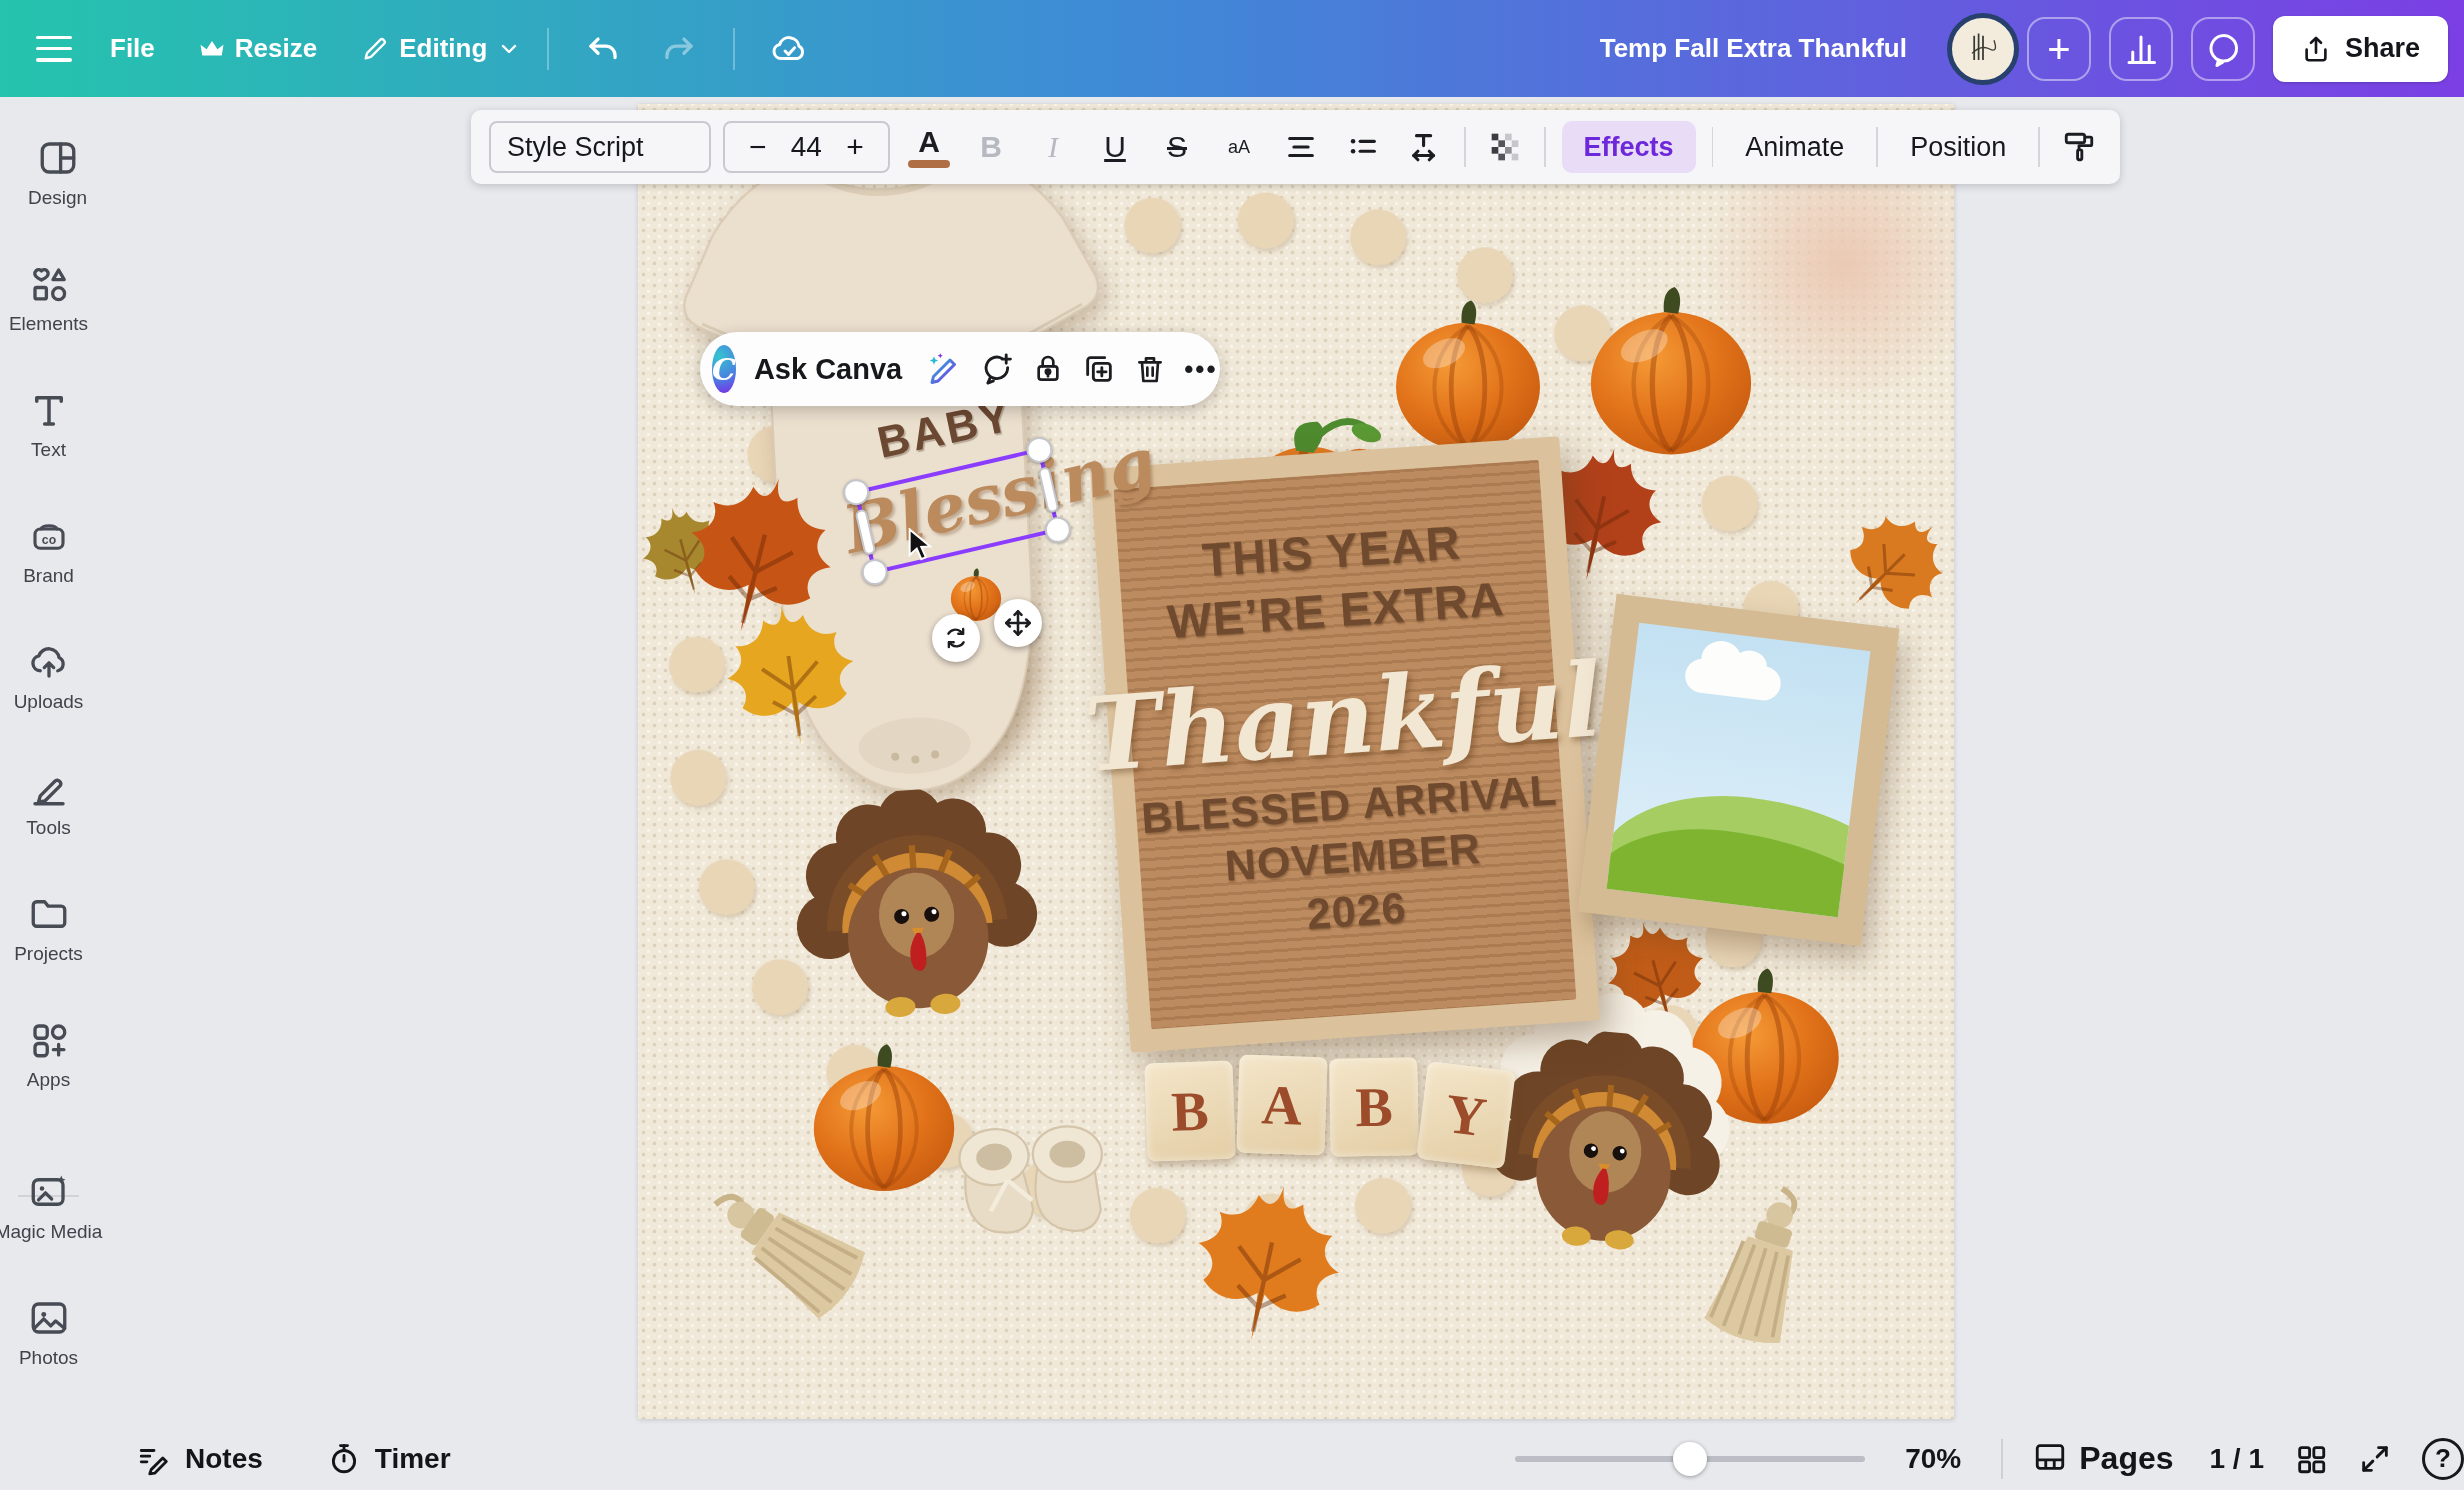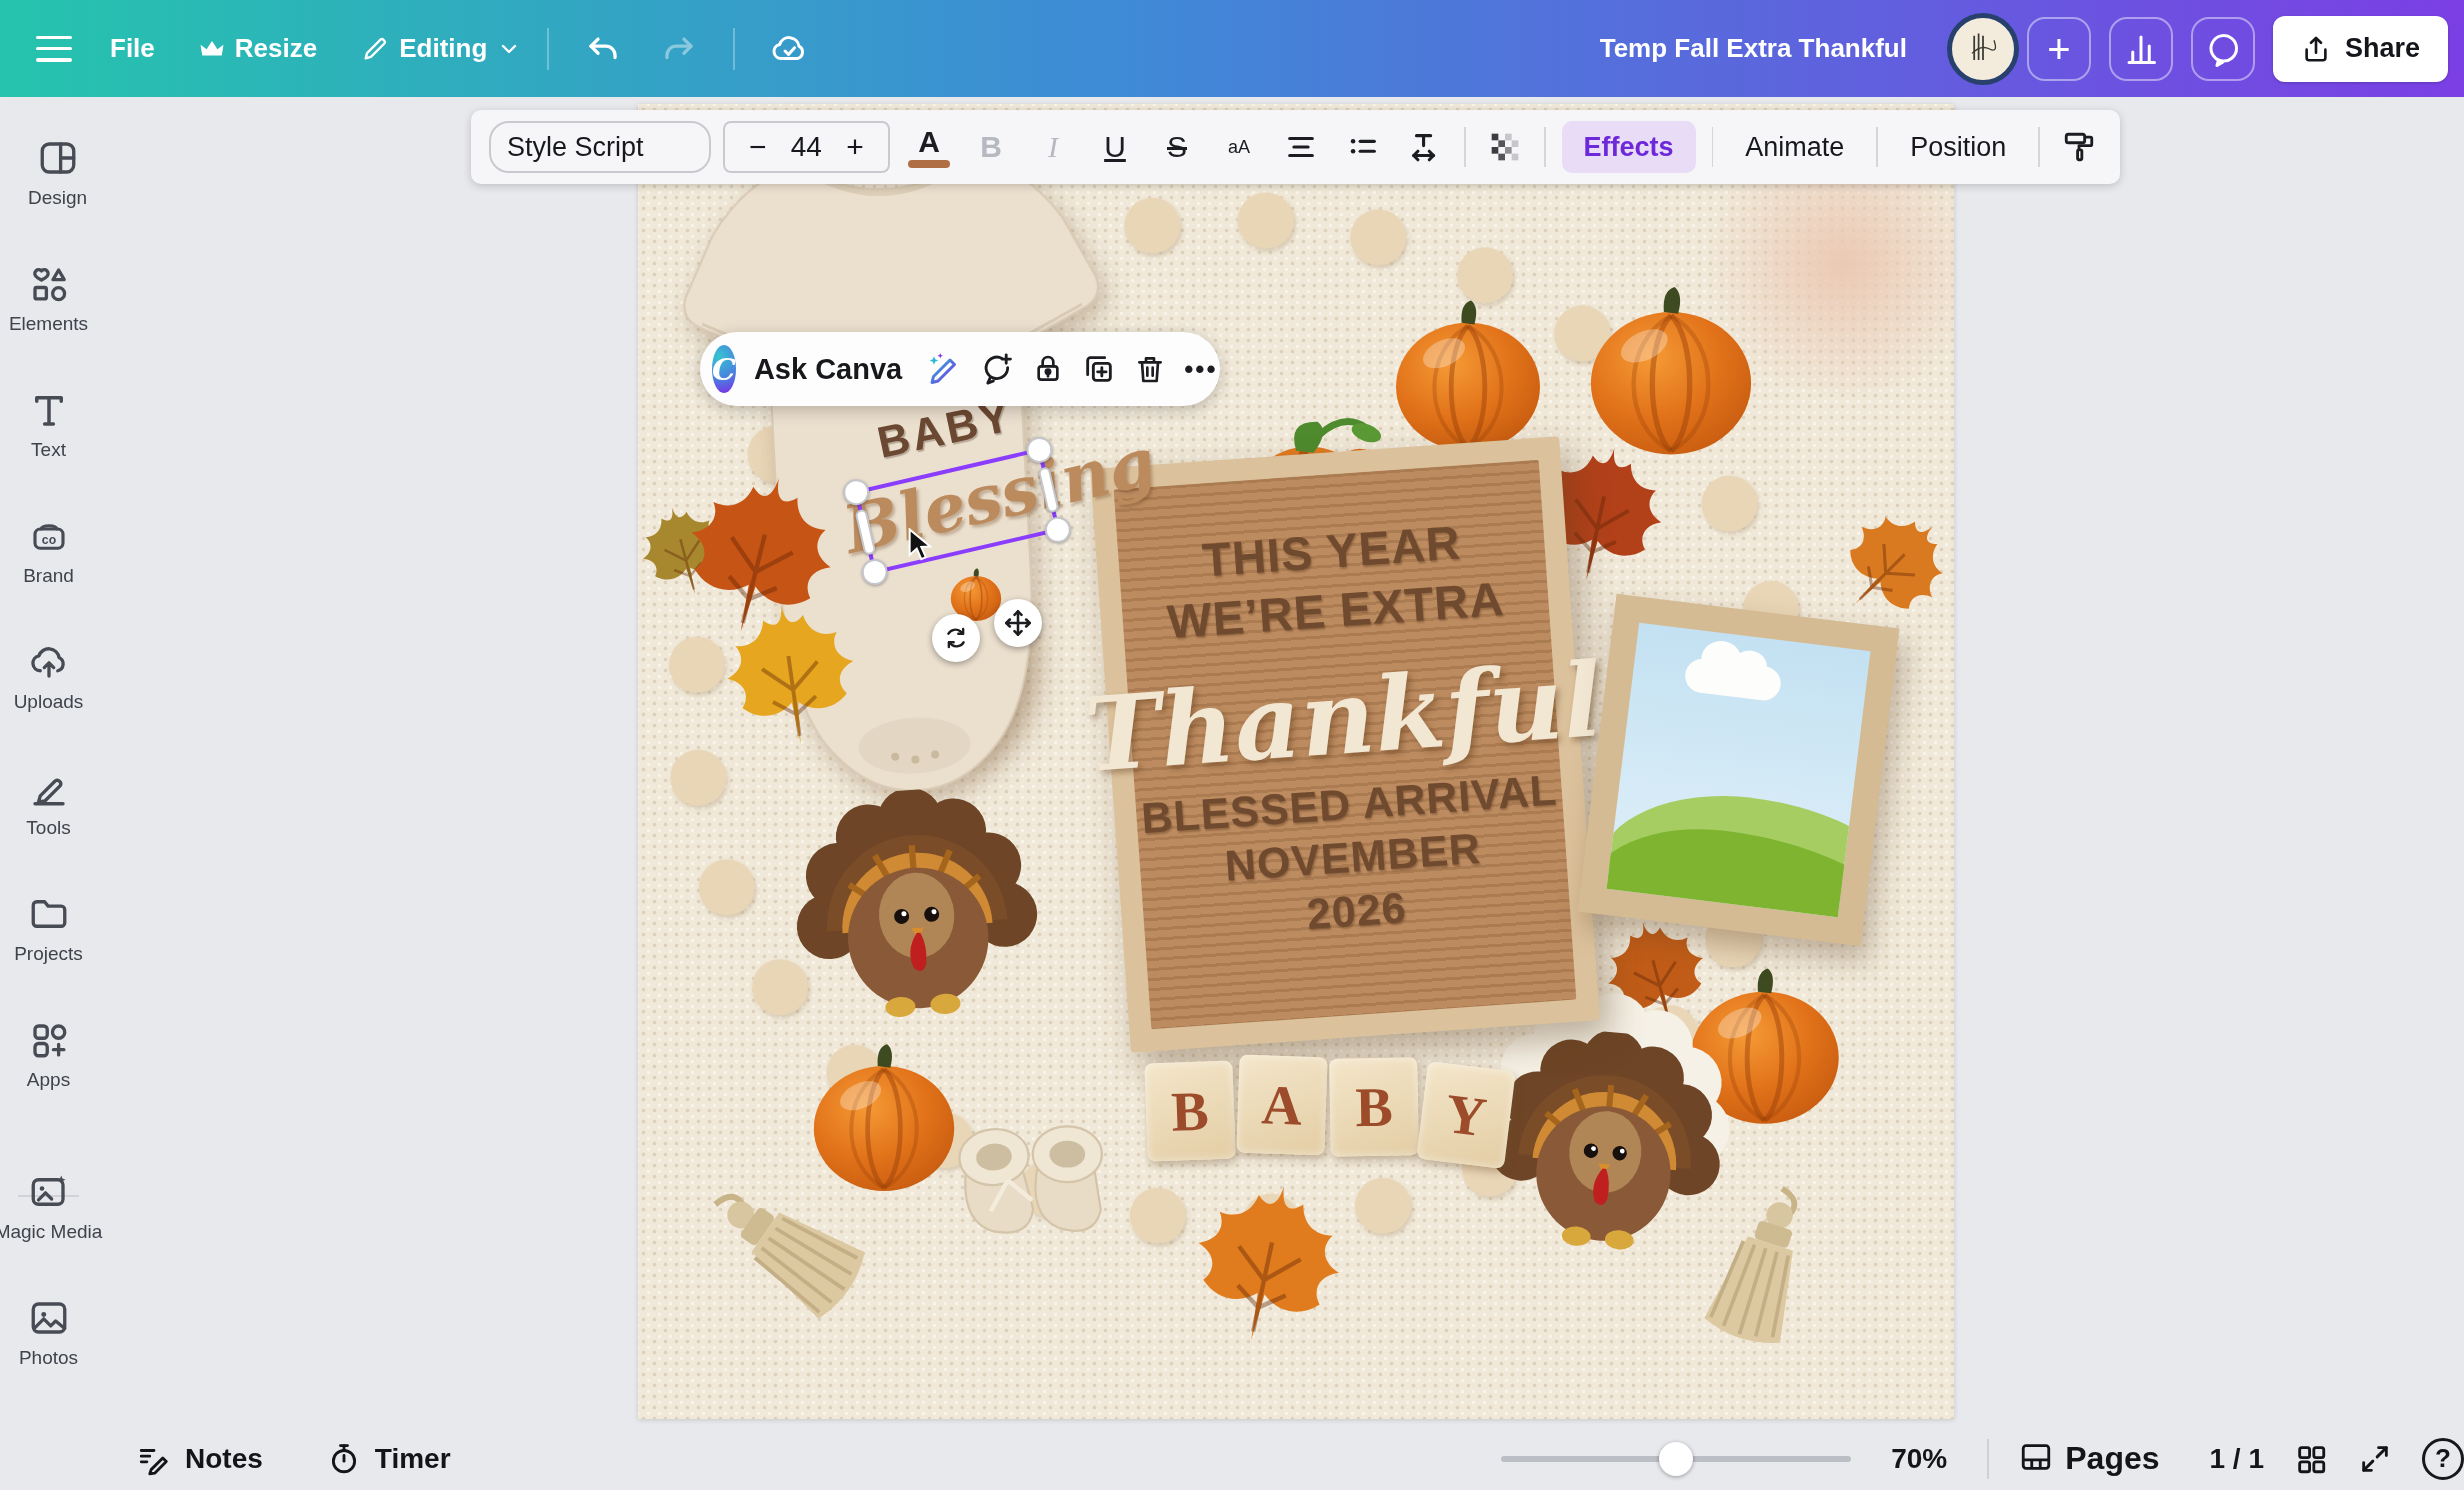--- a/index.html
+++ b/index.html
@@ -115,21 +115,21 @@
                 display:flex; align-items:center; justify-content:center;
                 font-family:"DejaVu Serif", serif; font-style:italic; font-weight:700; font-size:30px; color:#fff; }
   .ask-label { font-size:29px; font-weight:700; color:#17181c; margin-right:6px; white-space:nowrap; }
   .ask-ico { display:flex; align-items:center; justify-content:center; width:40px; height:40px; color:#1c1d21; }
   .ask-dots { font-size:26px; letter-spacing:2px; color:#1c1d21; font-weight:700; }
 
   
   .fmtbar { position:absolute; left:471px; top:110px; width:1649px; height:74px; background:#f6f6f8;
             border-radius:10px; z-index:20; display:flex; align-items:center; padding:0 18px;
             box-shadow:0 2px 8px rgba(0,0,0,.18); color:#16181d; }
-  .font-box { width:246px; height:52px; border:2px solid #c9cacf; border-radius:20px; background:#fff0;
+  .font-box { width:246px; height:52px; border:2px solid #c9cacf; border-radius:8px; background:#fff0;
               display:flex; align-items:center; padding:0 16px; font-size:27px; color:#16181d; }
   .size-box { width:184px; height:52px; border:2px solid #c9cacf; border-radius:8px; margin-left:12px;
               display:flex; align-items:center; justify-content:space-between; padding:0 18px;
               font-size:28px; color:#16181d; }
   .size-box .stepper { font-size:30px; width:30px; text-align:center; }
   .fmt-btn { min-width:46px; height:52px; display:flex; flex-direction:column; align-items:center;
              justify-content:center; margin-left:16px; font-size:30px; color:#1b1d22; border-radius:8px; }
   .fmt-color .letter { font-weight:700; line-height:1; }
   .fmt-color .bar { width:42px; height:8px; border-radius:4px; background:#b06e45; margin-top:3px; }
   .disabled { color:#b6b9c0; }
@@ -145,21 +145,21 @@
                display:flex; align-items:center; color:#141519; }
   .bb-left { display:flex; align-items:center; gap:64px; padding-left:40px; }
   .bb-tool { display:flex; align-items:center; gap:14px; font-size:28px; font-weight:700; color:#141519; }
   .bb-right { margin-left:auto; display:flex; align-items:center; gap:30px; padding-right:0; }
   .slider { position:relative; width:350px; height:6px; background:#bcbec5; border-radius:3px; }
   .slider .thumb { position:absolute; left:158px; top:50%; transform:translateY(-50%); width:34px; height:34px;
                    background:#fff; border-radius:50%; box-shadow:0 1px 4px rgba(0,0,0,.35); }
   .zoom-pct { font-size:28px; font-weight:700; width:76px; text-align:center; }
   .bb-sep { width:2px; height:40px; background:#cfd0d5; }
   .bb-pages { display:flex; align-items:flex-start; gap:12px; font-size:32px; font-weight:700; }
-  .page-ind { font-size:28px; font-weight:600; margin-left:20px; }
+  .page-ind { font-size:28px; font-weight:600; margin-left:6px; }
   .help-circ { width:42px; height:42px; border:3px solid #17181b; border-radius:50%; display:flex;
                align-items:center; justify-content:center; font-size:26px; font-weight:700; }
   svg { display:block; }
 </style>
 </head>
 <body>
 
 <div id="app">
 
   <div class="canvas">

